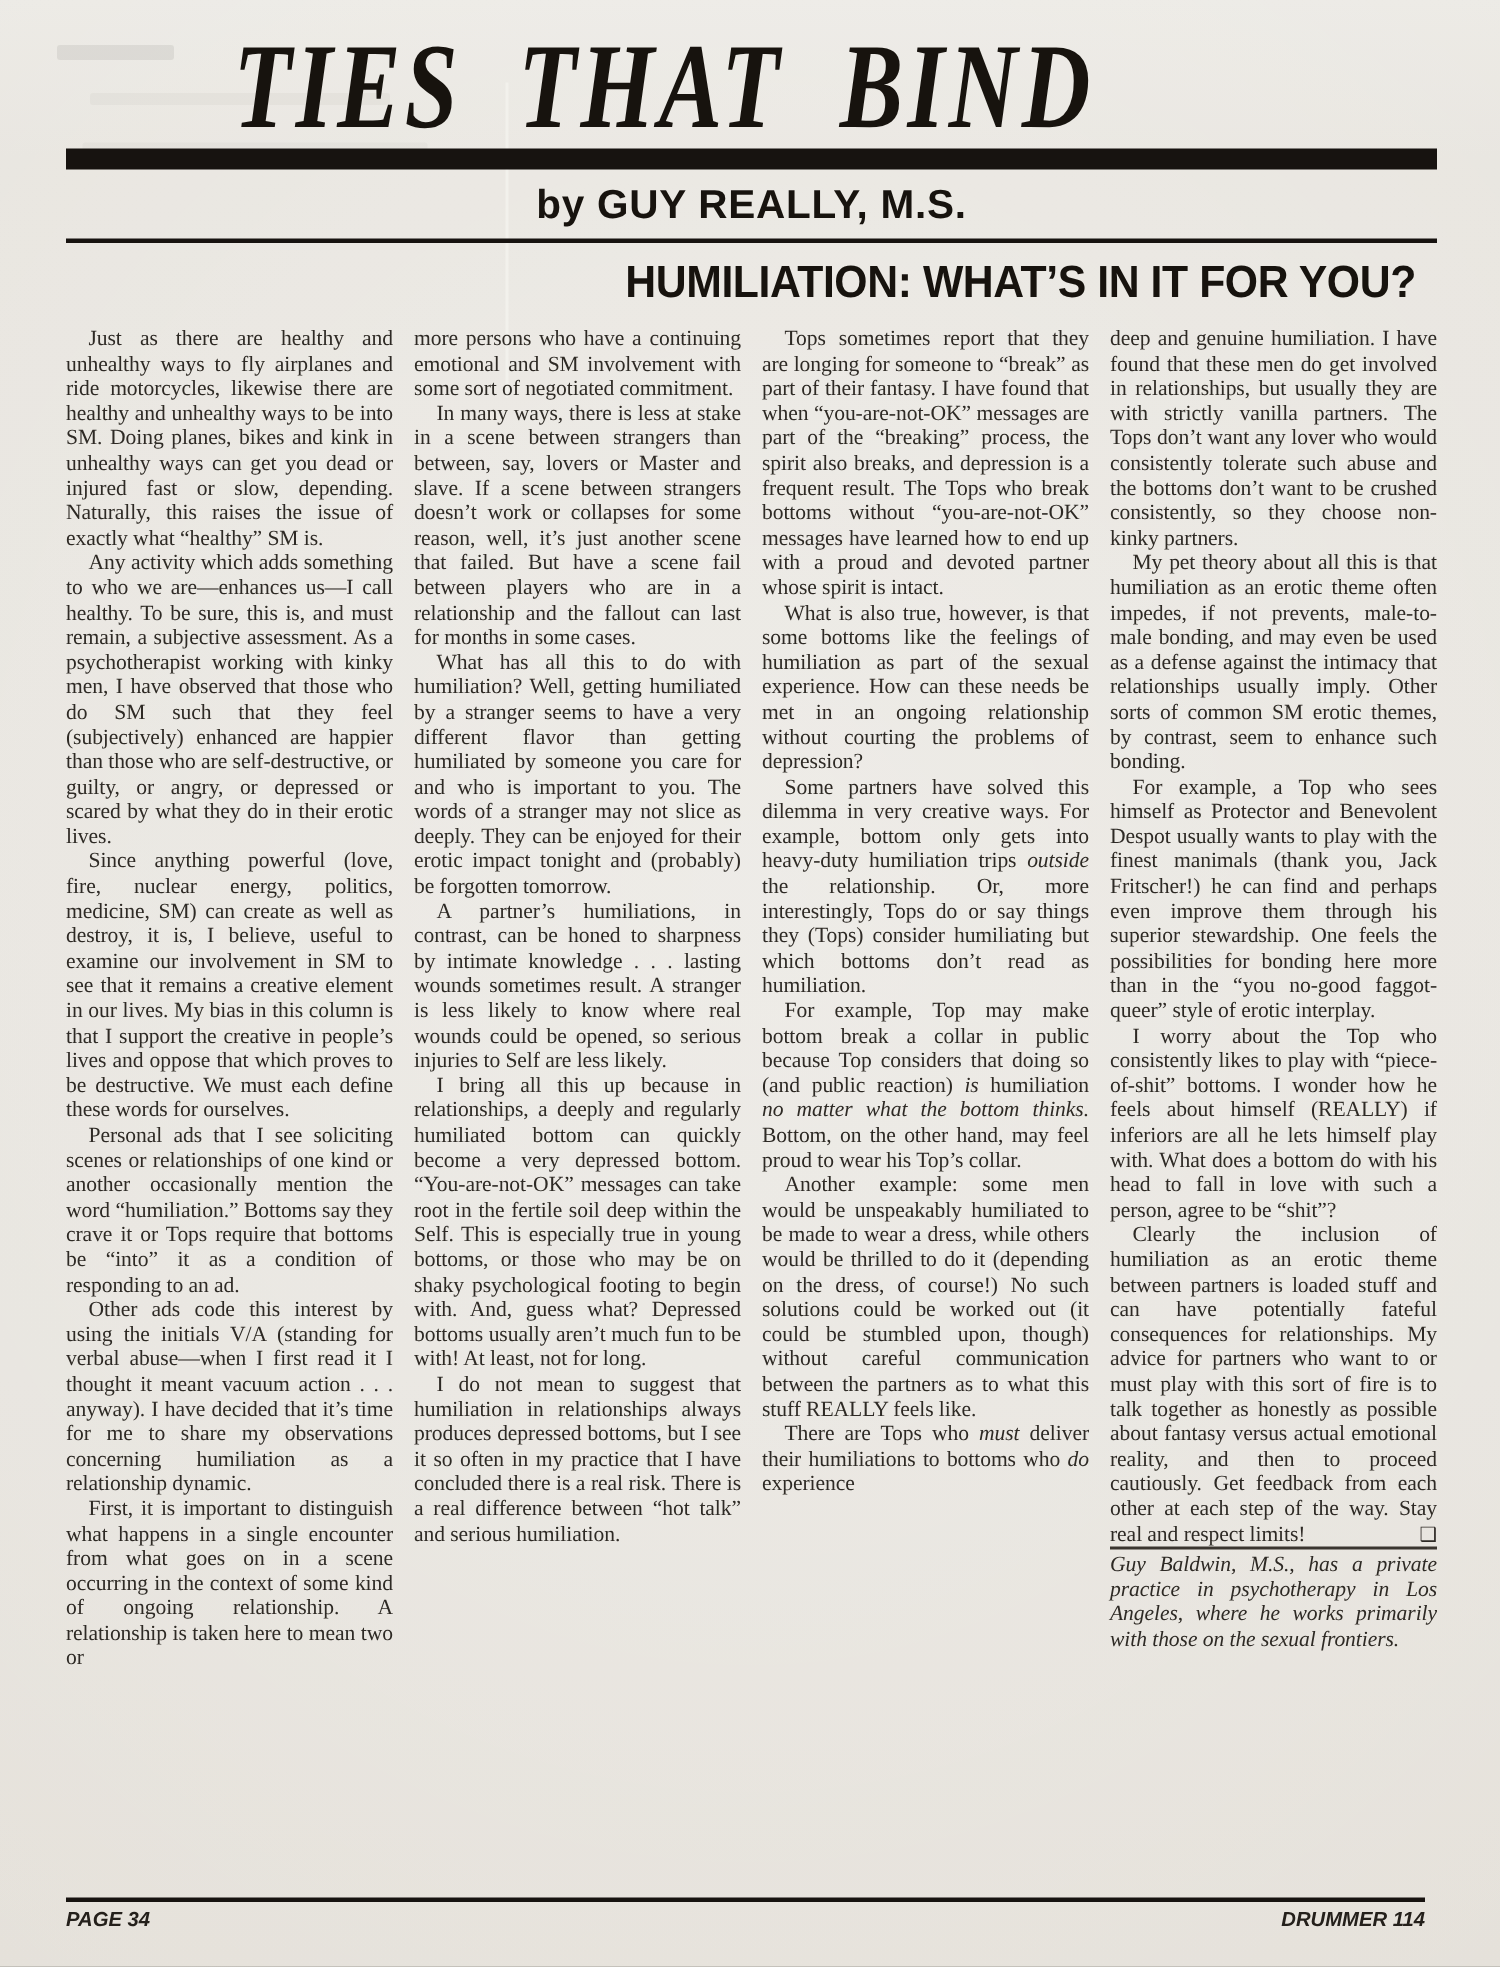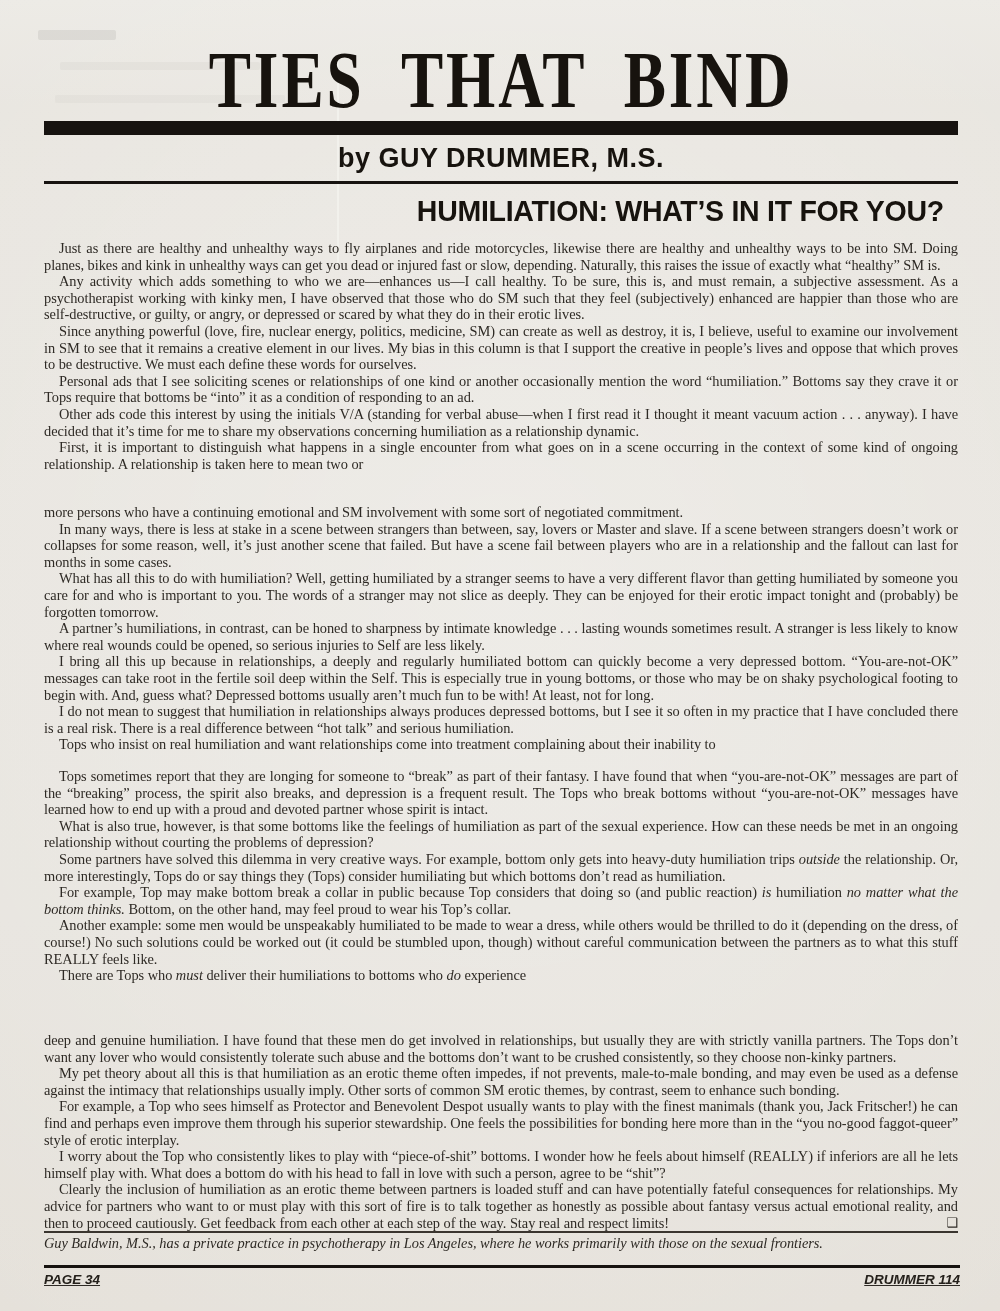--- a/index.html
+++ b/index.html
@@ -13,63 +13,63 @@
   }
   
   .ghost{position:absolute;background:#8b8781;opacity:.16;border-radius:2px;}
   .g1{left:38px;top:30px;width:78px;height:10px;}
   .g2{left:60px;top:62px;width:200px;height:8px;opacity:.07;}
   .g3{left:55px;top:95px;width:230px;height:8px;opacity:.06;}
   .fold{position:absolute;left:337px;top:55px;width:2px;height:210px;background:#f4f2ee;opacity:.8;}
 
   .content{position:absolute;left:44px;right:42px;top:0;}
 
-  .masthead{margin-top:37px;text-align:center;line-height:86px;height:88px;
-    font-family:"Liberation Serif",serif;font-weight:bold;color:#17130e;
+  .masthead{margin-top:15px;line-height:86px;height:88px;
+    font-family:"Liberation Serif",serif;font-style:italic;font-weight:bold;color:#17130e;
     white-space:nowrap;}
   .masthead-inner{display:inline-block;font-size:88px;letter-spacing:4px;word-spacing:26px;
     transform:scaleX(.72) scaleY(.92);transform-origin:50% 60%;}
 
   .rule-thick{height:14px;background:#171310;margin-top:-4px;}
   .byline{margin-top:8px;text-align:center;
     font-family:"Liberation Sans",sans-serif;font-weight:bold;font-size:27px;color:#17130e;letter-spacing:.5px;}
   .rule-thin{height:3px;background:#171310;margin-top:7px;}
   .headline{margin-top:10px;text-align:right;
     font-family:"Liberation Sans",sans-serif;font-weight:bold;font-size:30px;color:#17130e;}
   .headline-inner{display:inline-block;transform:scaleX(.95);letter-spacing:-.3px;white-space:nowrap;}
 
-  .columns{display:flex;gap:14px;margin-top:12px;height:1042px;overflow:hidden;flex-direction:column;}
+  .columns{display:flex;gap:14px;margin-top:12px;height:1042px;overflow:hidden;}
   .col{flex:1 1 0;min-width:0;text-align:justify;
     font-size:14.4px;line-height:16.6px;letter-spacing:-.05px;color:#2e2a25;}
   .col p{margin:0;}
   .col p.ind{text-indent:15px;}
   .it{font-style:italic;}
   .endmark{float:right;font-size:13px;line-height:16px;}
   .bio{font-style:italic;border-top:2px solid #3a352f;padding-top:2px;margin-top:2px;font-family:Liberation Serif, serif;}
 
-  .footer{position:absolute;left:44px;right:40px;bottom:24px;text-decoration:underline;}
+  .footer{position:absolute;left:44px;right:50px;bottom:24px;}
   .footer-rule{height:3px;background:#171310;}
   .footer-row{display:flex;justify-content:space-between;margin-top:4px;
     font-family:"Liberation Sans",sans-serif;font-style:italic;font-weight:bold;font-size:13.5px;color:#24201b;}
 </style>
 </head>
 <body>
 
 <div class="page">
   <div class="ghost g1"></div>
   <div class="ghost g2"></div>
   <div class="ghost g3"></div>
   <div class="fold"></div>
 
   <div class="content">
     <div class="masthead">
       <span class="masthead-inner">TIES THAT BIND</span>
     </div>
     <div class="rule-thick"></div>
-    <div class="byline">by GUY DRUMMER, M.S.</div>
+    <div class="byline">by GUY REALLY, M.S.</div>
     <div class="rule-thin"></div>
     <div class="headline">
       <span class="headline-inner">HUMILIATION: WHAT’S IN IT FOR YOU?</span>
     </div>
 
     <div class="columns">
       <div class="col">
           <p class="ind "><span>Just as there are healthy and unhealthy ways to fly airplanes and ride motorcycles, likewise there are healthy and unhealthy ways to be into SM. Doing planes, bikes and kink in unhealthy ways can get you dead or injured fast or slow, depending. Naturally, this raises the issue of exactly what “healthy” SM is.</span></p>
           <p class="ind "><span>Any activity which adds something to who we are—enhances us—I call healthy. To be sure, this is, and must remain, a subjective assessment. As a psychotherapist working with kinky men, I have observed that those who do SM such that they feel (subjectively) enhanced are happier than those who are self-destructive, or guilty, or angry, or depressed or scared by what they do in their erotic lives.</span></p>
           <p class="ind "><span>Since anything powerful (love, fire, nuclear energy, politics, medicine, SM) can create as well as destroy, it is, I believe, useful to examine our involvement in SM to see that it remains a creative element in our lives. My bias in this column is that I support the creative in people’s lives and oppose that which proves to be destructive. We must each define these words for ourselves.</span></p>
@@ -77,21 +77,20 @@
           <p class="ind "><span>Other ads code this interest by using the initials V/A (standing for verbal abuse—when I first read it I thought it meant vacuum action . . . anyway). I have decided that it’s time for me to share my observations concerning humiliation as a relationship dynamic.</span></p>
           <p class="ind "><span>First, it is important to distinguish what happens in a single encounter from what goes on in a scene occurring in the context of some kind of ongoing relationship. A relationship is taken here to mean two or</span></p>
         </div>
       <div class="col">
           <p class=""><span>more persons who have a continuing emotional and SM involvement with some sort of negotiated commitment.</span></p>
           <p class="ind "><span>In many ways, there is less at stake in a scene between strangers than between, say, lovers or Master and slave. If a scene between strangers doesn’t work or collapses for some reason, well, it’s just another scene that failed. But have a scene fail between players who are in a relationship and the fallout can last for months in some cases.</span></p>
           <p class="ind "><span>What has all this to do with humiliation? Well, getting humiliated by a stranger seems to have a very different flavor than getting humiliated by someone you care for and who is important to you. The words of a stranger may not slice as deeply. They can be enjoyed for their erotic impact tonight and (probably) be forgotten tomorrow.</span></p>
           <p class="ind "><span>A partner’s humiliations, in contrast, can be honed to sharpness by intimate knowledge . . . lasting wounds sometimes result. A stranger is less likely to know where real wounds could be opened, so serious injuries to Self are less likely.</span></p>
           <p class="ind "><span>I bring all this up because in relationships, a deeply and regularly humiliated bottom can quickly become a very depressed bottom. “You-are-not-OK” messages can take root in the fertile soil deep within the Self. This is especially true in young bottoms, or those who may be on shaky psychological footing to begin with. And, guess what? Depressed bottoms usually aren’t much fun to be with! At least, not for long.</span></p>
           <p class="ind "><span>I do not mean to suggest that humiliation in relationships always produces depressed bottoms, but I see it so often in my practice that I have concluded there is a real risk. There is a real difference between “hot talk” and serious humiliation.</span></p>
-          <p class="ind "><span>Tops who insist on real humiliation and want relationships come into treatment complaining about their inability to</span></p>
         </div>
       <div class="col">
           <p class="ind "><span>Tops sometimes report that they are longing for someone to “break” as part of their fantasy. I have found that when “you-are-not-OK” messages are part of the “breaking” process, the spirit also breaks, and depression is a frequent result. The Tops who break bottoms without “you-are-not-OK” messages have learned how to end up with a proud and devoted partner whose spirit is intact.</span></p>
           <p class="ind "><span>What is also true, however, is that some bottoms like the feelings of humiliation as part of the sexual experience. How can these needs be met in an ongoing relationship without courting the problems of depression?</span></p>
           <p class="ind "><span>Some partners have solved this dilemma in very creative ways. For example, bottom only gets into heavy-duty humiliation trips </span><span class="it">outside</span><span> the relationship. Or, more interestingly, Tops do or say things they (Tops) consider humiliating but which bottoms don’t read as humiliation.</span></p>
           <p class="ind "><span>For example, Top may make bottom break a collar in public because Top considers that doing so (and public reaction) </span><span class="it">is</span><span> humiliation </span><span class="it">no matter what the bottom thinks.</span><span> Bottom, on the other hand, may feel proud to wear his Top’s collar.</span></p>
           <p class="ind "><span>Another example: some men would be unspeakably humiliated to be made to wear a dress, while others would be thrilled to do it (depending on the dress, of course!) No such solutions could be worked out (it could be stumbled upon, though) without careful communication between the partners as to what this stuff REALLY feels like.</span></p>
           <p class="ind "><span>There are Tops who </span><span class="it">must</span><span> deliver their humiliations to bottoms who </span><span class="it">do</span><span> experience</span></p>
         </div>
       <div class="col">

